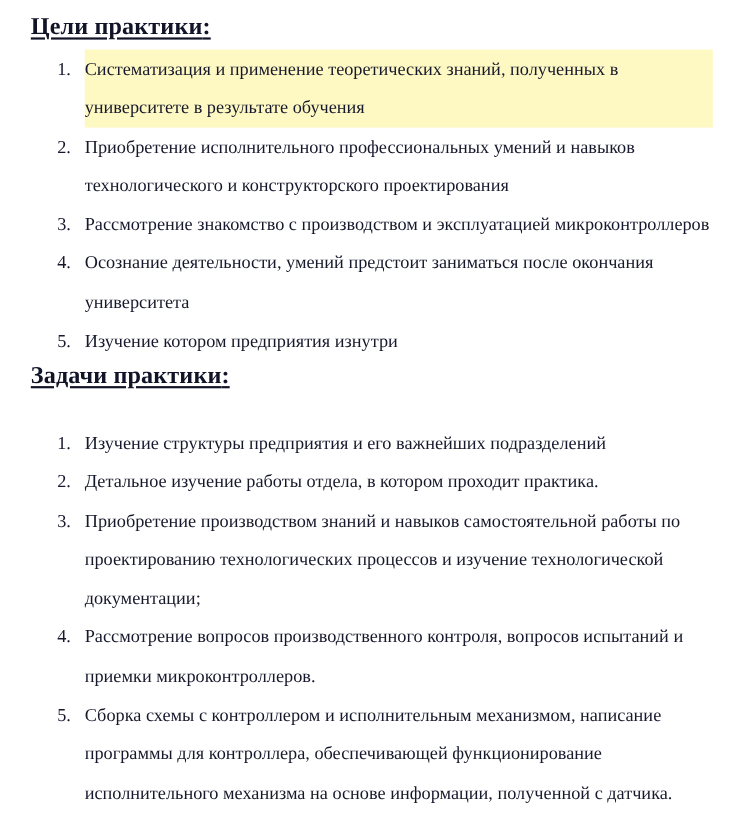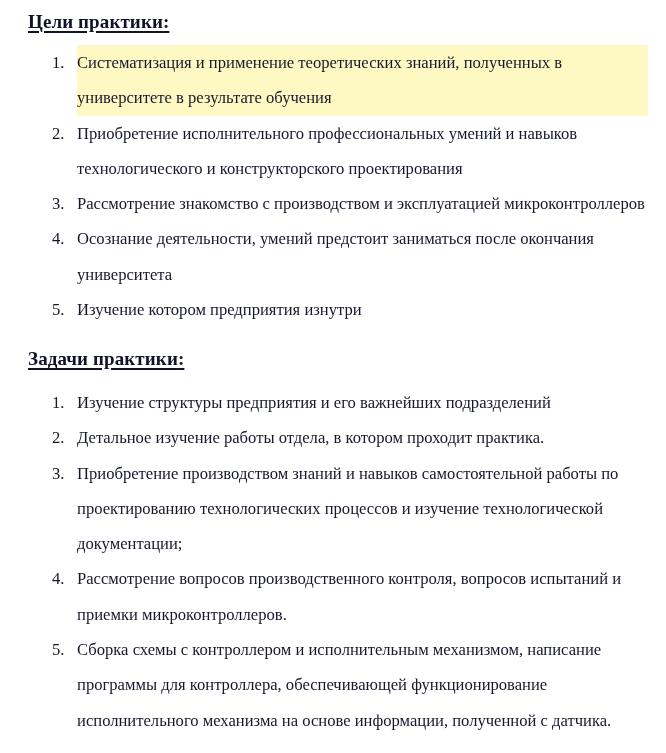--- a/index.html
+++ b/index.html
@@ -21,21 +21,21 @@
     position: relative;
     width: 666px;
     height: 753px;
     box-sizing: border-box;
     padding: 0;
     background: #ffffff;
   }
 
   
   .section-heading {
-    font-size: 19px;
+    font-size: 22px;
     font-weight: bold;
     color: #111327;
     letter-spacing: 0.1px;
     margin: 0;
     padding: 0;
     white-space: nowrap;
   }
   .section-heading .heading-underlined {
     text-decoration: underline;
     text-decoration-thickness: 1.6px;
@@ -43,21 +43,21 @@
   }
 
   #heading-goals-wrap {
     position: absolute;
     left: 28px;
     top: 11px;
   }
   #heading-tasks-wrap {
     position: absolute;
     left: 28px;
-    top: 348px;
+    top: 328px;
   }
 
   
   ol.doc-list {
     position: absolute;
     margin: 0;
     padding: 0;
     list-style: none;
     font-size: 16.6px;
   }

